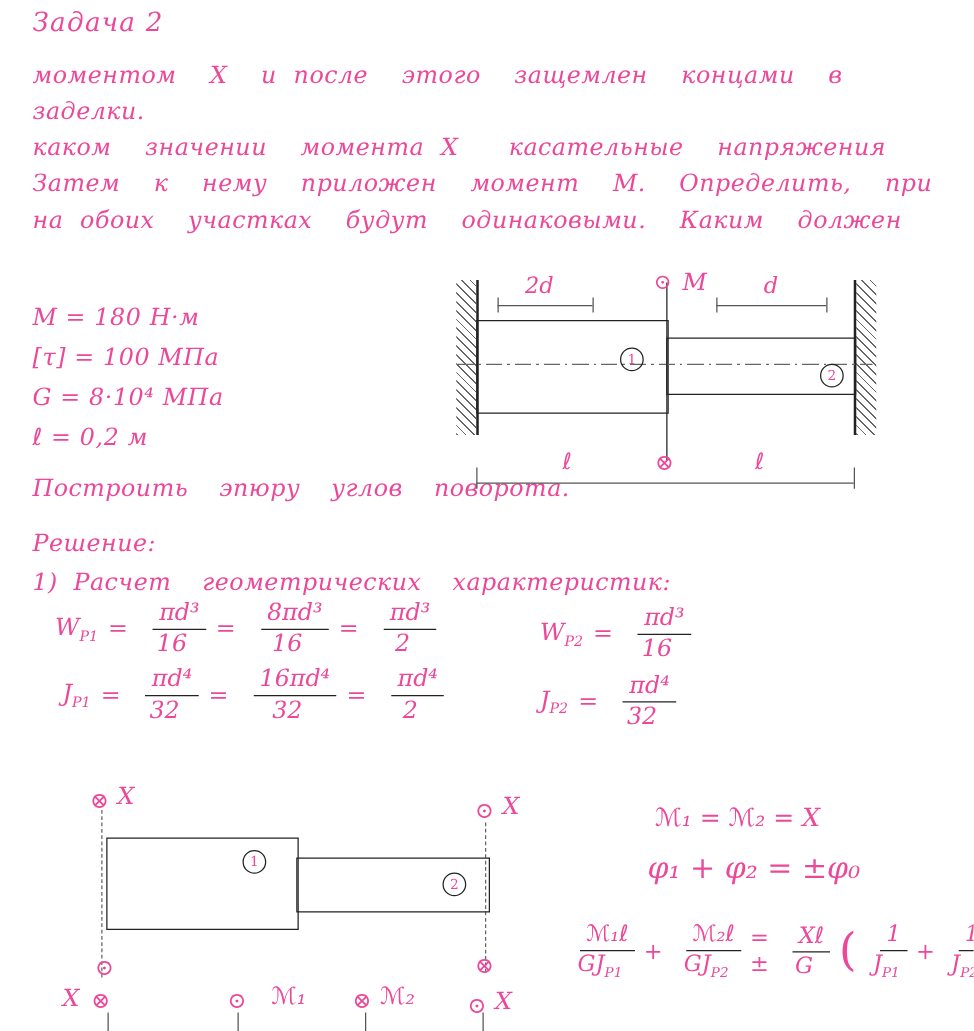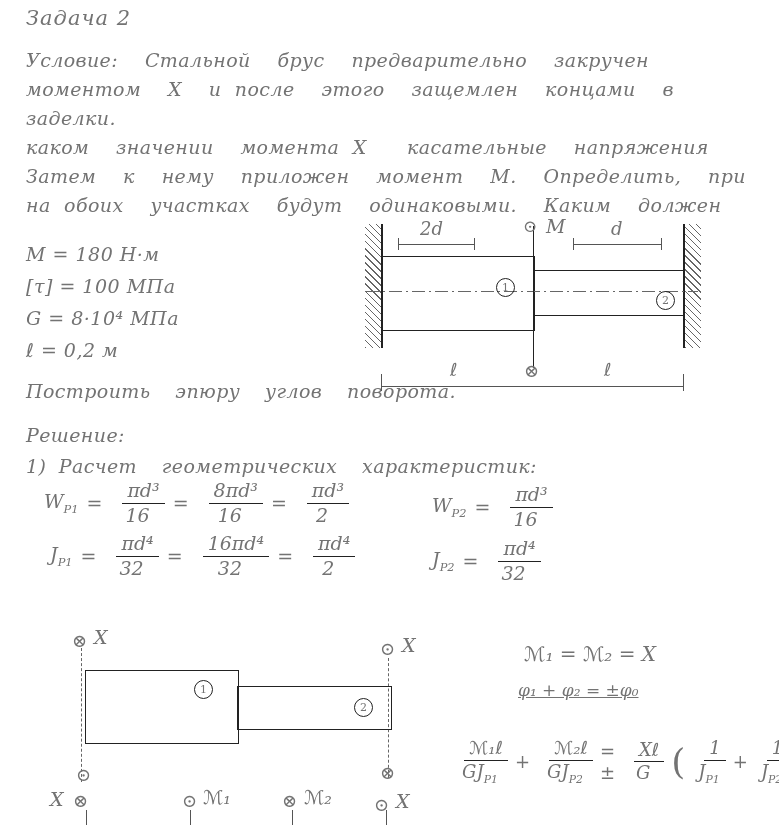--- a/index.html
+++ b/index.html
@@ -1,17 +1,17 @@
 <!DOCTYPE html>
 <html><head>
 <meta charset="utf-8">
 <style>
   html,body{margin:0;padding:0;background:#fff;}
   .page{position:relative;width:779px;height:825px;overflow:hidden;background:#fff;
-        font-family:"DejaVu Serif","DejaVu Sans",serif;font-style:italic;color:#737373;}
+        font-family:"DejaVu Serif","DejaVu Sans",serif;font-style:italic;color:#ec4899;}
   .abs{position:absolute;}
   .hw{white-space:pre-wrap;}
   .title{font-size:21px;letter-spacing:1px;}
   .cond{font-size:19px;line-height:29px;letter-spacing:.4px;word-spacing:7px;}
   .given{font-size:19px;line-height:32px;letter-spacing:.5px;}
   .head{font-size:19px;letter-spacing:.4px;word-spacing:6px;}
   .circ{display:inline-flex;width:17px;height:17px;border:1.2px solid #222;border-radius:50%;
         align-items:center;justify-content:center;font-size:11px;font-style:normal;line-height:1;}
   .frac{display:inline-flex;flex-direction:column;align-items:center;line-height:1.15;}
   .frac .num{border-bottom:1.4px solid #222;padding:0 5px 1px;margin-left:12px;}
@@ -28,21 +28,20 @@
   .bigparen{font-size:36px;line-height:1;}
 </style>
 </head>
 <body>
 
 <div class="page">
 
   <div class="abs title hw" style="left:26px;top:6px;">Задача 2</div>
 
   <div class="abs cond" style="left:26px;top:46px;width:745px;">
-    <div class="hw">Условие:  Стальной  брус  предварительно  закручен</div>
     <div class="hw">моментом  X  и после  этого  защемлен  концами  в заделки.</div>
     <div class="hw">каком  значении  момента X   касательные  напряжения</div>
     <div class="hw">Затем  к  нему  приложен  момент  М.  Определить,  при</div>
     <div class="hw">на обоих  участках  будут  одинаковыми.  Каким  должен</div>
   </div>
 
   <div class="abs given" style="left:26px;top:238px;">
     <div class="hw">M = 180 Н·м</div>
     <div class="hw">[τ] = 100 МПа</div>
     <div class="hw">G = 8·10⁴ МПа</div>
@@ -168,36 +167,36 @@
         <span>2</span>
       </div>
 
     <div class="abs glyph" style="left:40px;top:142px;font-size:18px;">⊙</div>
     <div class="abs glyph" style="left:344px;top:140px;font-size:18px;">⊗</div>
 
     <div class="abs hw" style="left:14px;top:166px;font-size:19px;">X</div>
     <div class="abs glyph" style="left:37px;top:168px;font-size:18px;">⊗</div>
 
     <div class="abs glyph" style="left:146px;top:168px;font-size:18px;">⊙</div>
-    <div class="abs hw" style="left:167px;top:164px;font-size:19px;">ℳ₁</div>
+    <div class="abs hw" style="left:181px;top:164px;font-size:19px;">ℳ₁</div>
 
     <div class="abs glyph" style="left:246px;top:168px;font-size:18px;">⊗</div>
     <div class="abs hw" style="left:268px;top:164px;font-size:19px;">ℳ₂</div>
 
     <div class="abs glyph" style="left:338px;top:172px;font-size:18px;">⊙</div>
     <div class="abs hw" style="left:360px;top:168px;font-size:19px;">X</div>
 
     <div class="abs tick" style="left:50px;top:188px;height:15px;"></div>
     <div class="abs tick" style="left:154px;top:188px;height:15px;"></div>
     <div class="abs tick" style="left:256px;top:188px;height:15px;"></div>
     <div class="abs tick" style="left:350px;top:188px;height:15px;"></div>
   </div>
 
   <div class="abs hw" style="left:524px;top:642px;font-size:20px;">ℳ₁ = ℳ₂ = X</div>
-  <div class="abs hw" style="left:518px;top:680px;font-size:17px;text-decoration:underline;">φ₁ + φ₂ = ±φ₀</div>
+  <div class="abs hw" style="left:518px;top:680px;font-size:24px;">φ₁ + φ₂ = ±φ₀</div>
 
   <div class="abs feq" style="left:452px;top:738px;font-size:18px;gap:7px;">
     <span class="frac">
         <span class="num">ℳ₁ℓ</span>
         <span class="den"><span>GJ</span><sub>P1</sub></span>
       </span>
     <span>+</span>
     <span class="frac">
         <span class="num">ℳ₂ℓ</span>
         <span class="den"><span>GJ</span><sub>P2</sub></span>

